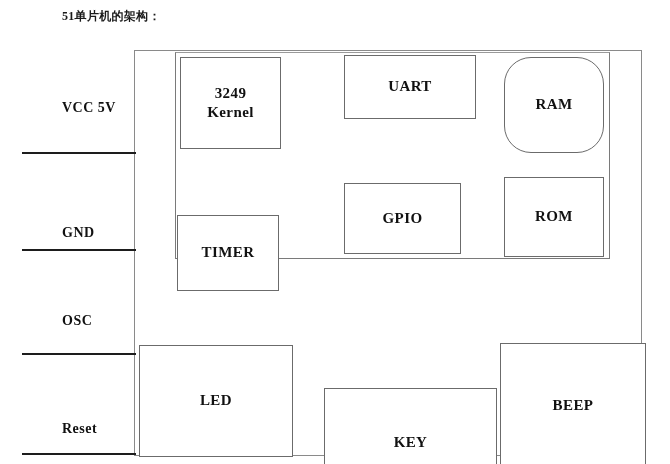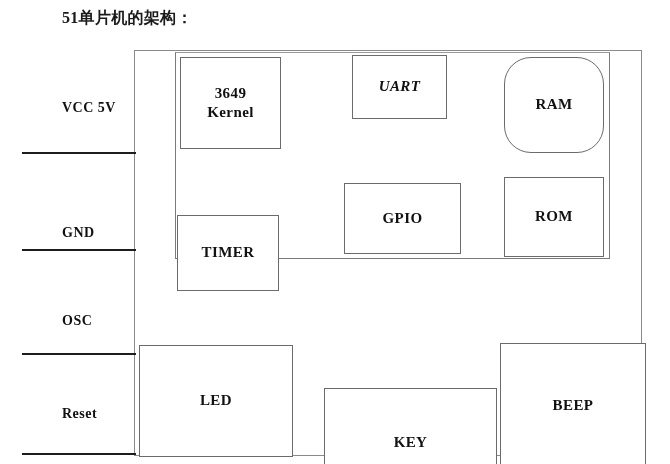--- a/index.html
+++ b/index.html
@@ -16,21 +16,21 @@
     overflow: hidden;
     font-family: "Liberation Serif", "DejaVu Serif", serif;
   }
 
   
   .doc-title {
     position: absolute;
     left: 62px;
     top: 8px;
     font-family: "Liberation Serif", "DejaVu Serif", serif;
-    font-size: 16px;
+    font-size: 12px;
     font-weight: bold;
     color: #1a1a1a;
     letter-spacing: 0.3px;
     white-space: nowrap;
   }
 
   
   .box {
     position: absolute;
     box-sizing: border-box;
@@ -106,28 +106,28 @@
   <div class="core-container"></div>
 
   <div class="pin-line" style="top:152px;"></div>
   <div class="pin-line" style="top:249px;"></div>
   <div class="pin-line" style="top:353px;"></div>
   <div class="pin-line" style="top:453px;"></div>
 
   <div class="pin-label" style="left:62px; top:100px;">VCC 5V</div>
   <div class="pin-label" style="left:62px; top:225px;">GND</div>
   <div class="pin-label" style="left:62px; top:313px;">OSC</div>
-  <div class="pin-label" style="left:62px; top:406px;">Reset</div>
+  <div class="pin-label" style="left:62px; top:421px;">Reset</div>
 
   <div class="box" style="left:180px; top:57px; width:101px; height:92px;">
-    <span class="box-label">3649
+    <span class="box-label">3249
 Kernel</span>
   </div>
 
-  <div class="box" style="left:352px; top:55px; width:95px; height:64px;font-style:italic;">
+  <div class="box" style="left:344px; top:55px; width:132px; height:64px;">
     <span class="box-label">UART</span>
   </div>
 
   <div class="box" style="left:504px; top:57px; width:100px; height:96px;border-radius:27px;">
     <span class="box-label">RAM</span>
   </div>
 
   <div class="box" style="left:177px; top:180px; width:102px; height:76px;margin-top:35px;">
     <span class="box-label">TIMER</span>
   </div>

